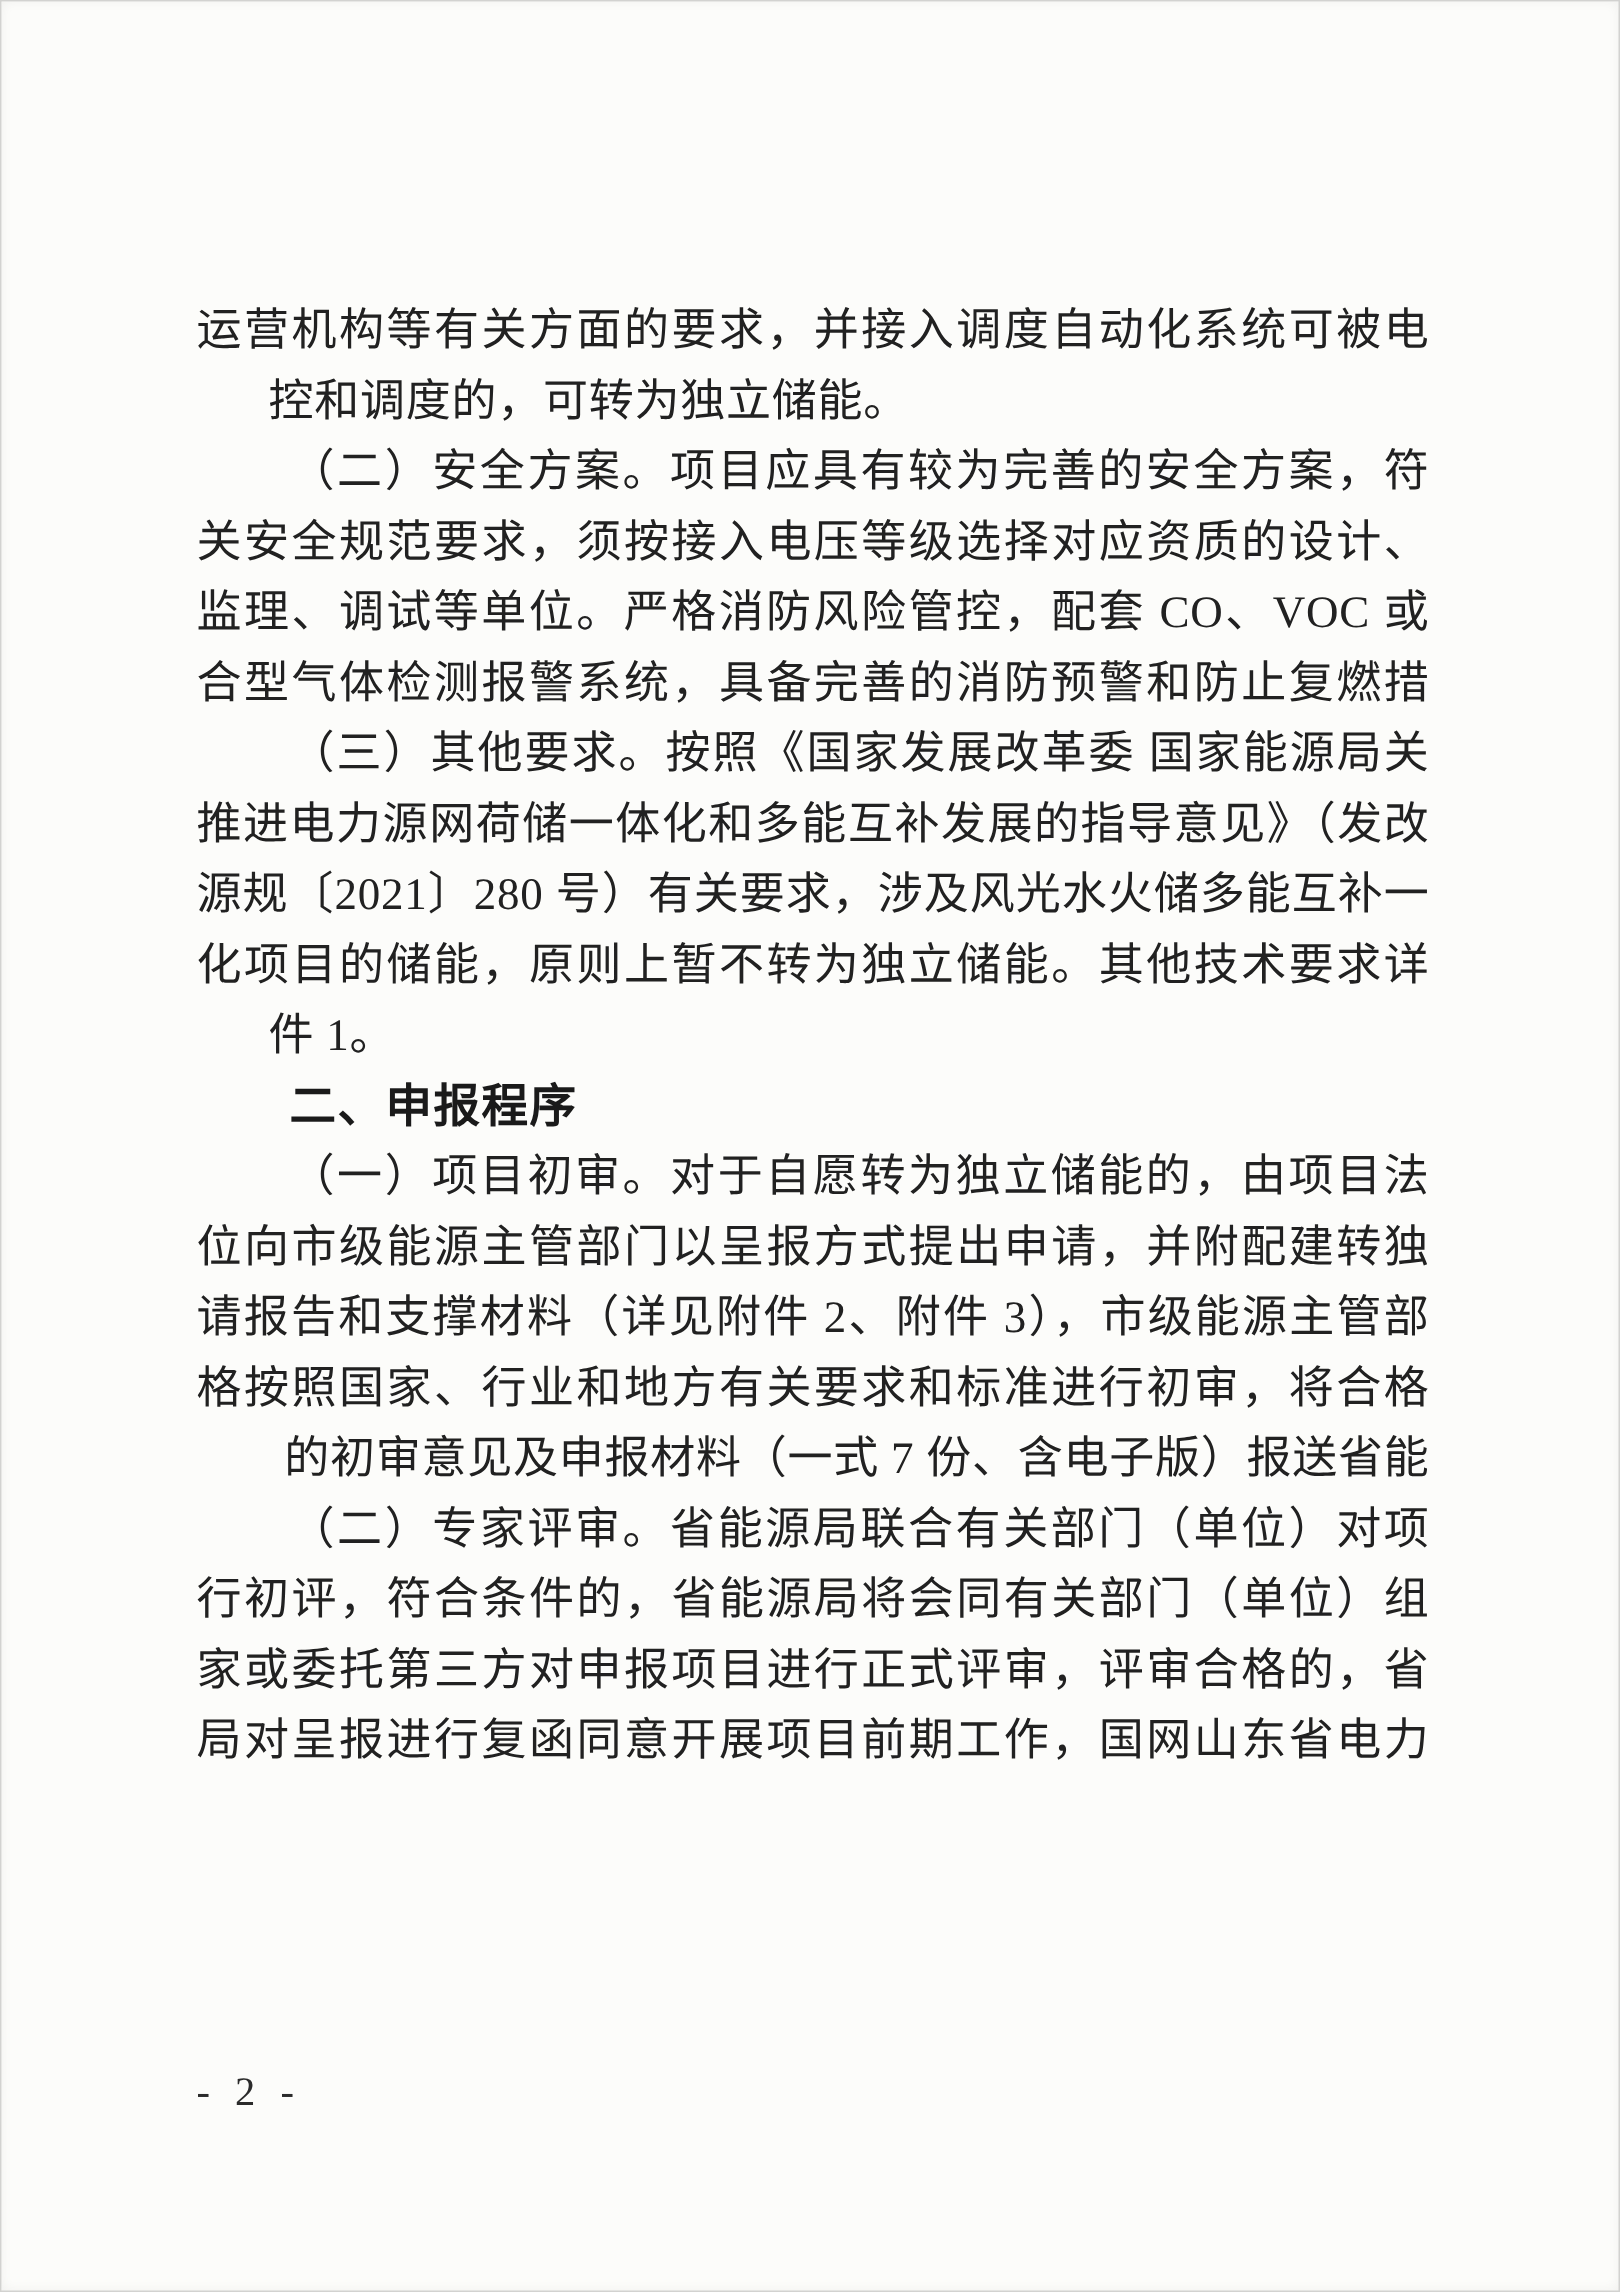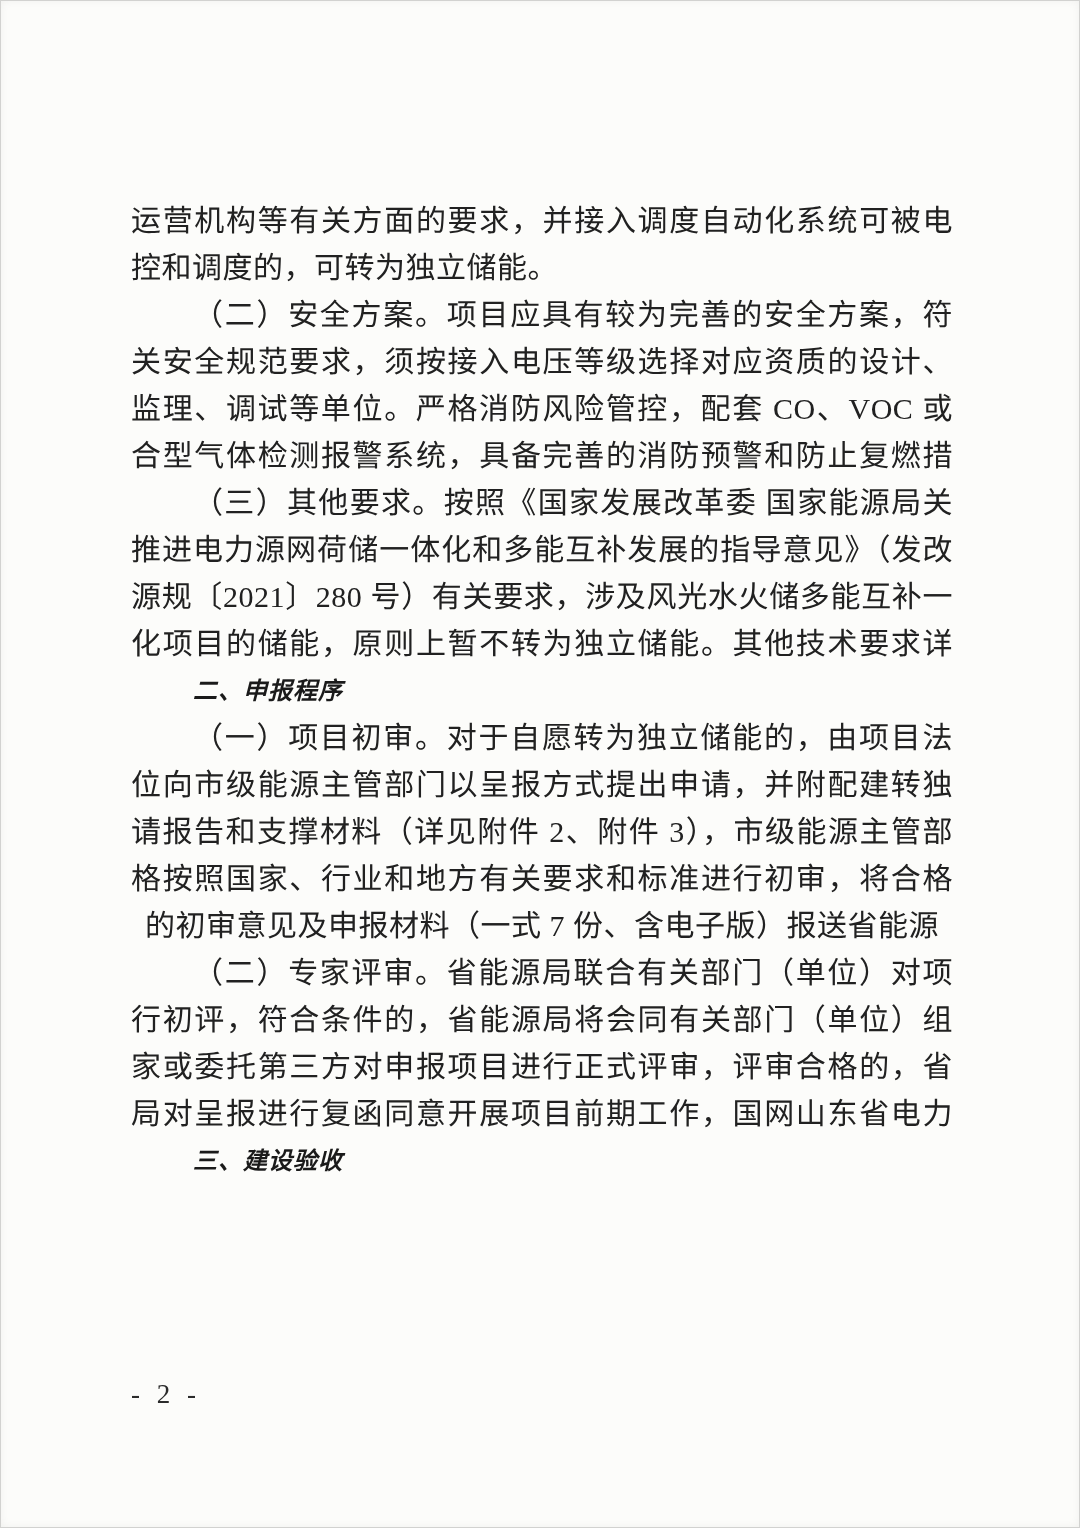--- a/index.html
+++ b/index.html
@@ -34,35 +34,35 @@
     overflow: hidden;
     text-align: justify;
     text-align-last: justify;
     white-space: normal;
     letter-spacing: 0.5px;
   }
   .line.first {
     text-indent: 62px;
   }
   .line.end {
-    text-align: center;
+    text-align: right;
     text-align-last: left;
+    margin-left: 48px;
   }
   .heading {
     font-family: "Liberation Sans", "DejaVu Sans", sans-serif;
     font-weight: 700;
-    font-size: 24px;
+    font-size: 31px;
     line-height: 47px;
     height: 47px;
     text-indent: 62px;
     text-align: left;
     text-align-last: left;
     letter-spacing: 1px;
     color: #1a1a1a;
-    font-style: italic;
   }
   .page-number {
     position: absolute;
     left: 130px;
     top: 1378px;
     font-size: 27px;
     letter-spacing: 5px;
     color: #2b2b2b;
     font-family: "Liberation Serif", "DejaVu Serif", serif;
   }
@@ -83,20 +83,21 @@
       <div class="line">关安全规范要求，须按接入电压等级选择对应资质的设计、施工、</div>
       <div class="line">监理、调试等单位。严格消防风险管控，配套 CO、VOC 或 H₂等复</div>
       <div class="line">合型气体检测报警系统，具备完善的消防预警和防止复燃措施。</div>
     </div>
 
     <div class="para">
       <div class="line first">（三）其他要求。按照《国家发展改革委 国家能源局关于</div>
       <div class="line">推进电力源网荷储一体化和多能互补发展的指导意见》（发改能</div>
       <div class="line">源规〔2021〕280 号）有关要求，涉及风光水火储多能互补一体</div>
       <div class="line">化项目的储能，原则上暂不转为独立储能。其他技术要求详见附</div>
+      <div class="line end">件 1。</div>
     </div>
 
     <div class="para">
       <div class="heading">二、申报程序</div>
     </div>
 
     <div class="para">
       <div class="line first">（一）项目初审。对于自愿转为独立储能的，由项目法人单</div>
       <div class="line">位向市级能源主管部门以呈报方式提出申请，并附配建转独立申</div>
       <div class="line">请报告和支撑材料（详见附件 2、附件 3），市级能源主管部门严</div>
@@ -104,20 +105,17 @@
       <div class="line end">的初审意见及申报材料（一式 7 份、含电子版）报送省能源局。</div>
     </div>
 
     <div class="para">
       <div class="line first">（二）专家评审。省能源局联合有关部门（单位）对项目进</div>
       <div class="line">行初评，符合条件的，省能源局将会同有关部门（单位）组织专</div>
       <div class="line">家或委托第三方对申报项目进行正式评审，评审合格的，省能源</div>
       <div class="line">局对呈报进行复函同意开展项目前期工作，国网山东省电力公司</div>
     </div>
 
-    <div class="para">
-      <div class="heading">三、建设验收</div>
-    </div>
 
   </div>
 
   <div class="page-number">- 2 -</div>
 </div>
 
 </body></html>

